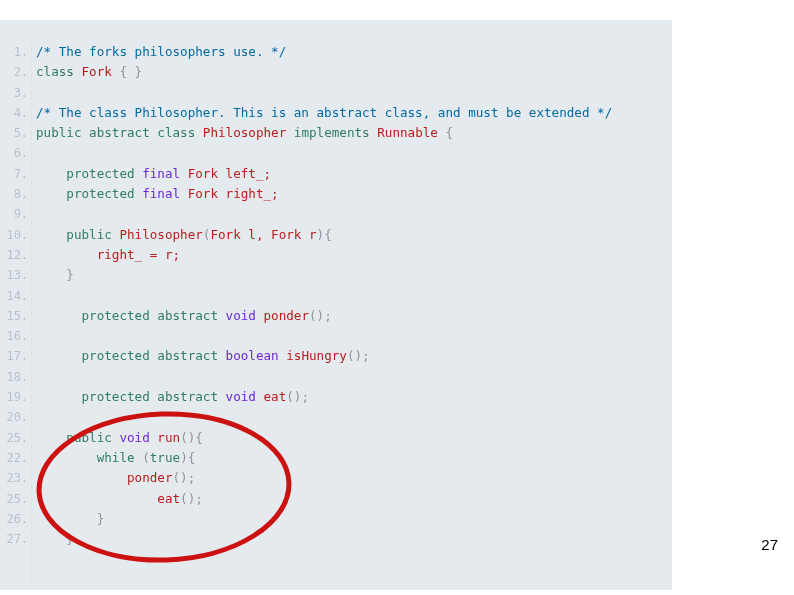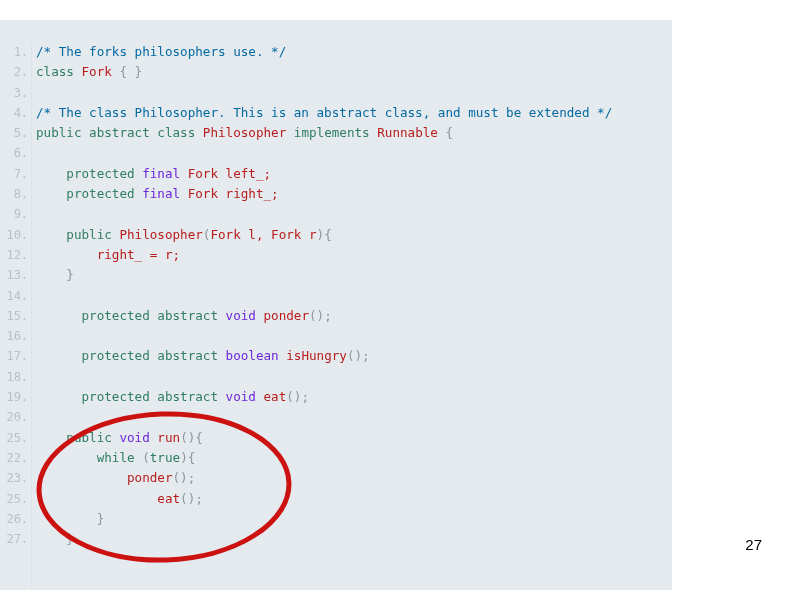--- a/index.html
+++ b/index.html
@@ -91,21 +91,21 @@
     left: 35px;
     top: 410px;
     width: 258px;
     height: 154px;
     pointer-events: none;
   }
 
   
   #page-number {
     position: absolute;
-    right: 32px;
+    right: 16px;
     top: 536px;
     font-family: "Liberation Sans", sans-serif;
     font-size: 15px;
     color: #000000;
   }
 </style>
 </head>
 <body>
 
 <div id="slide">

